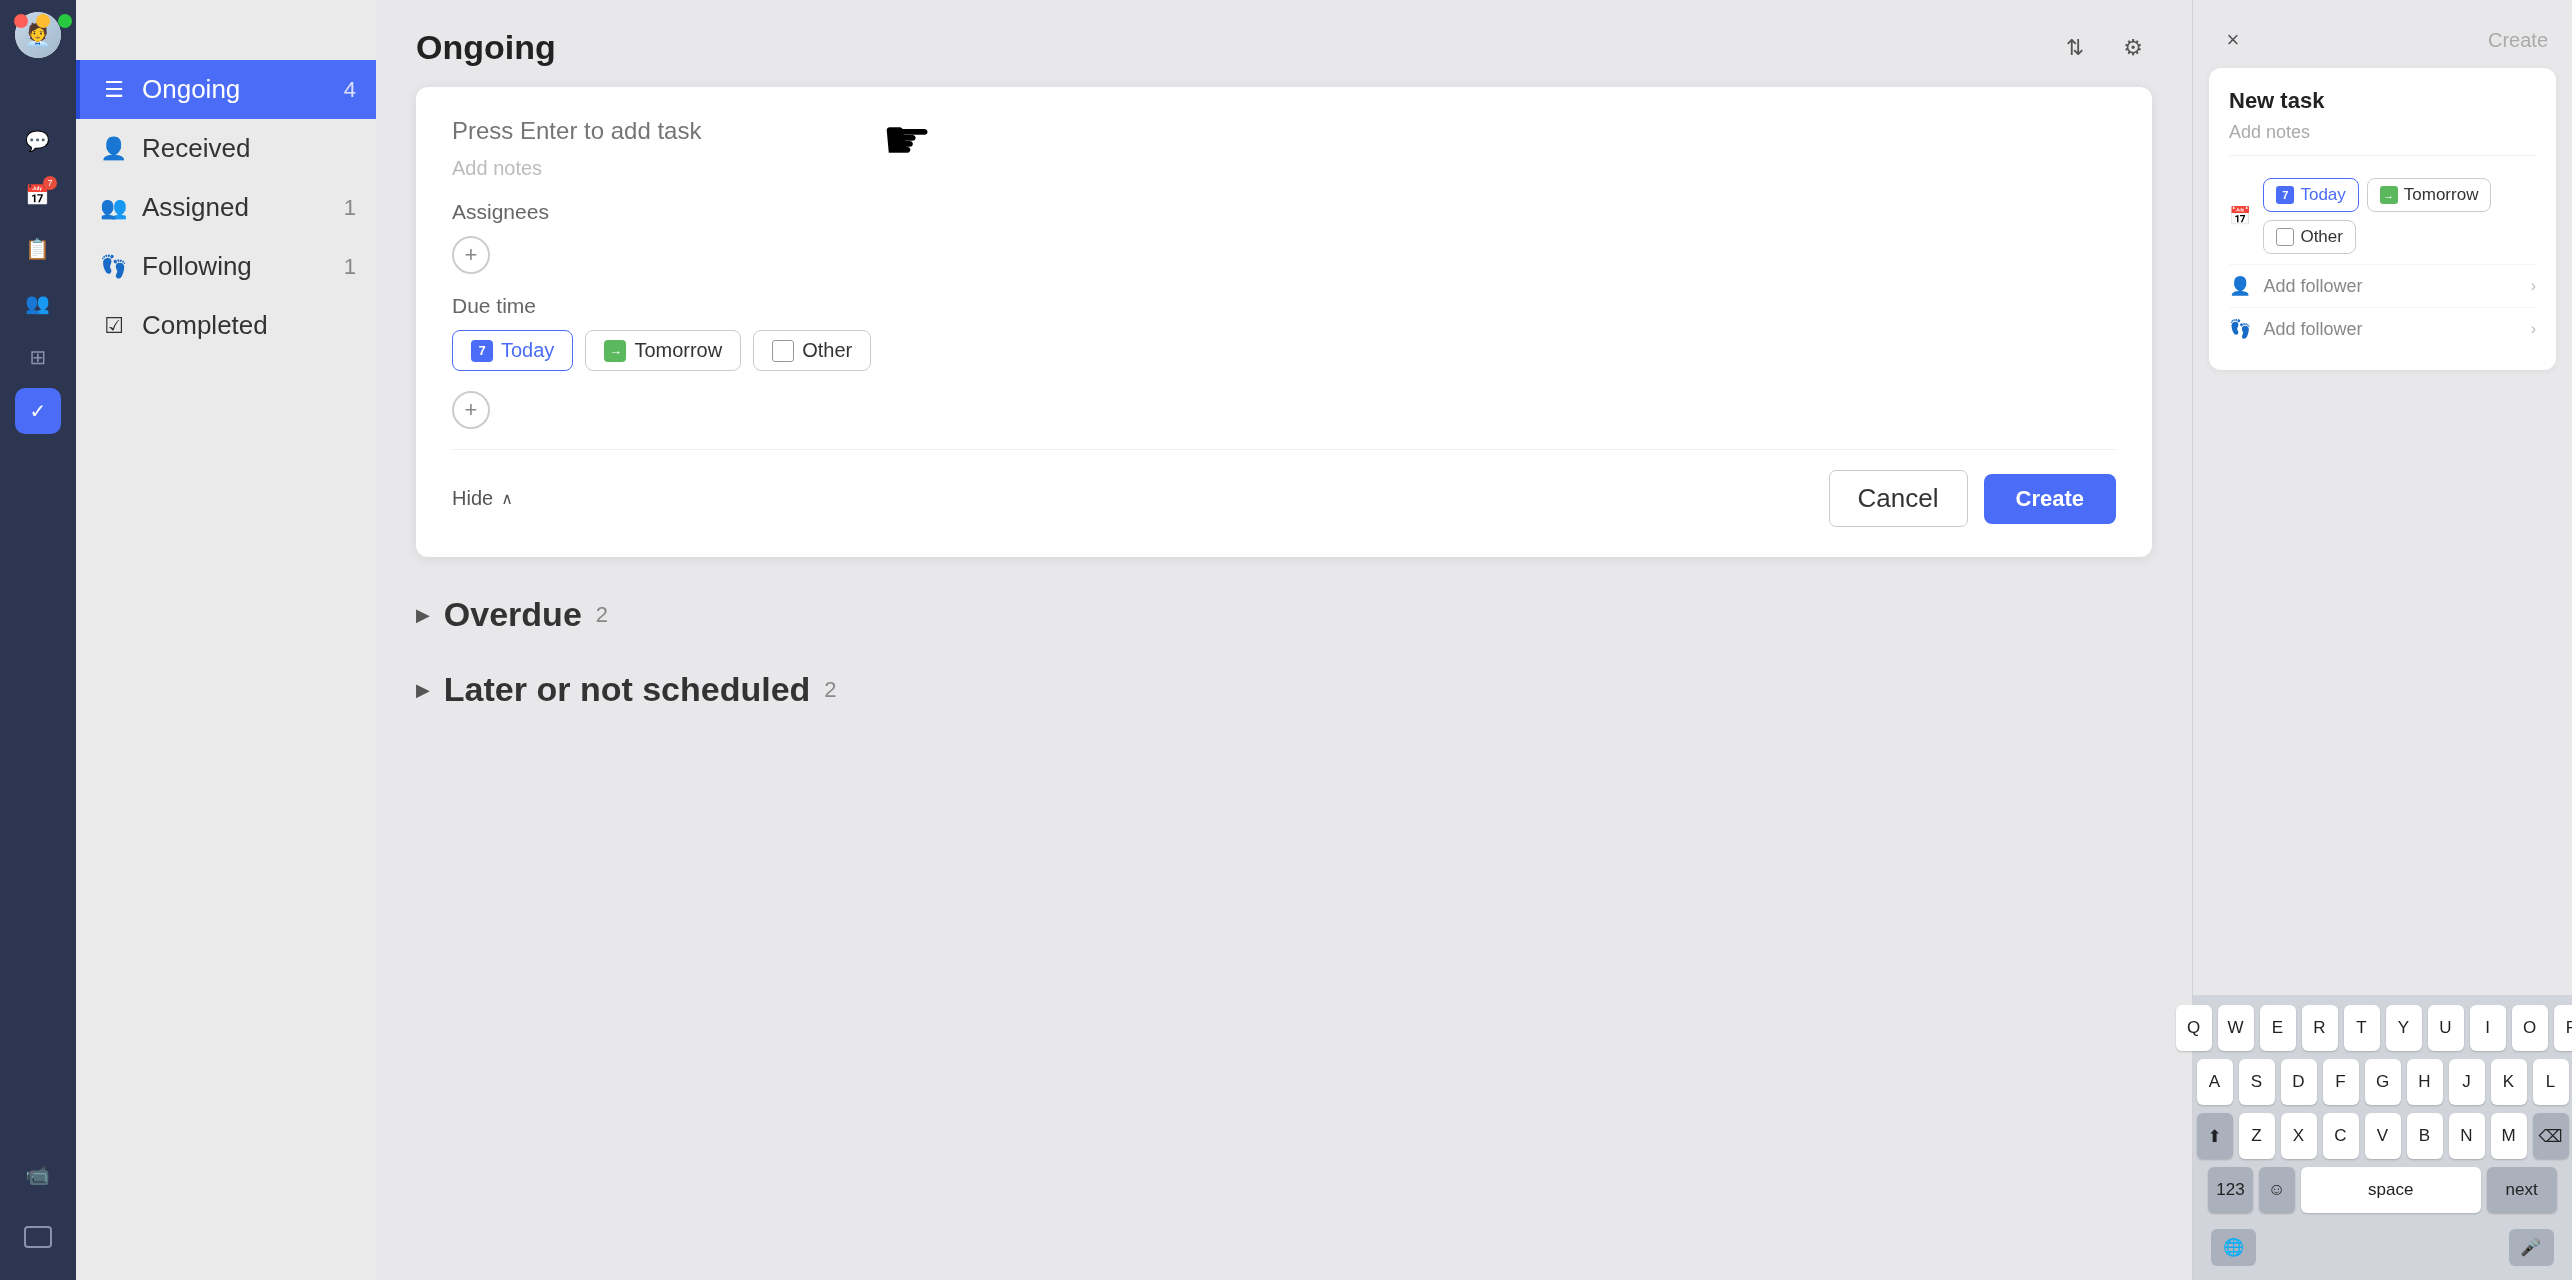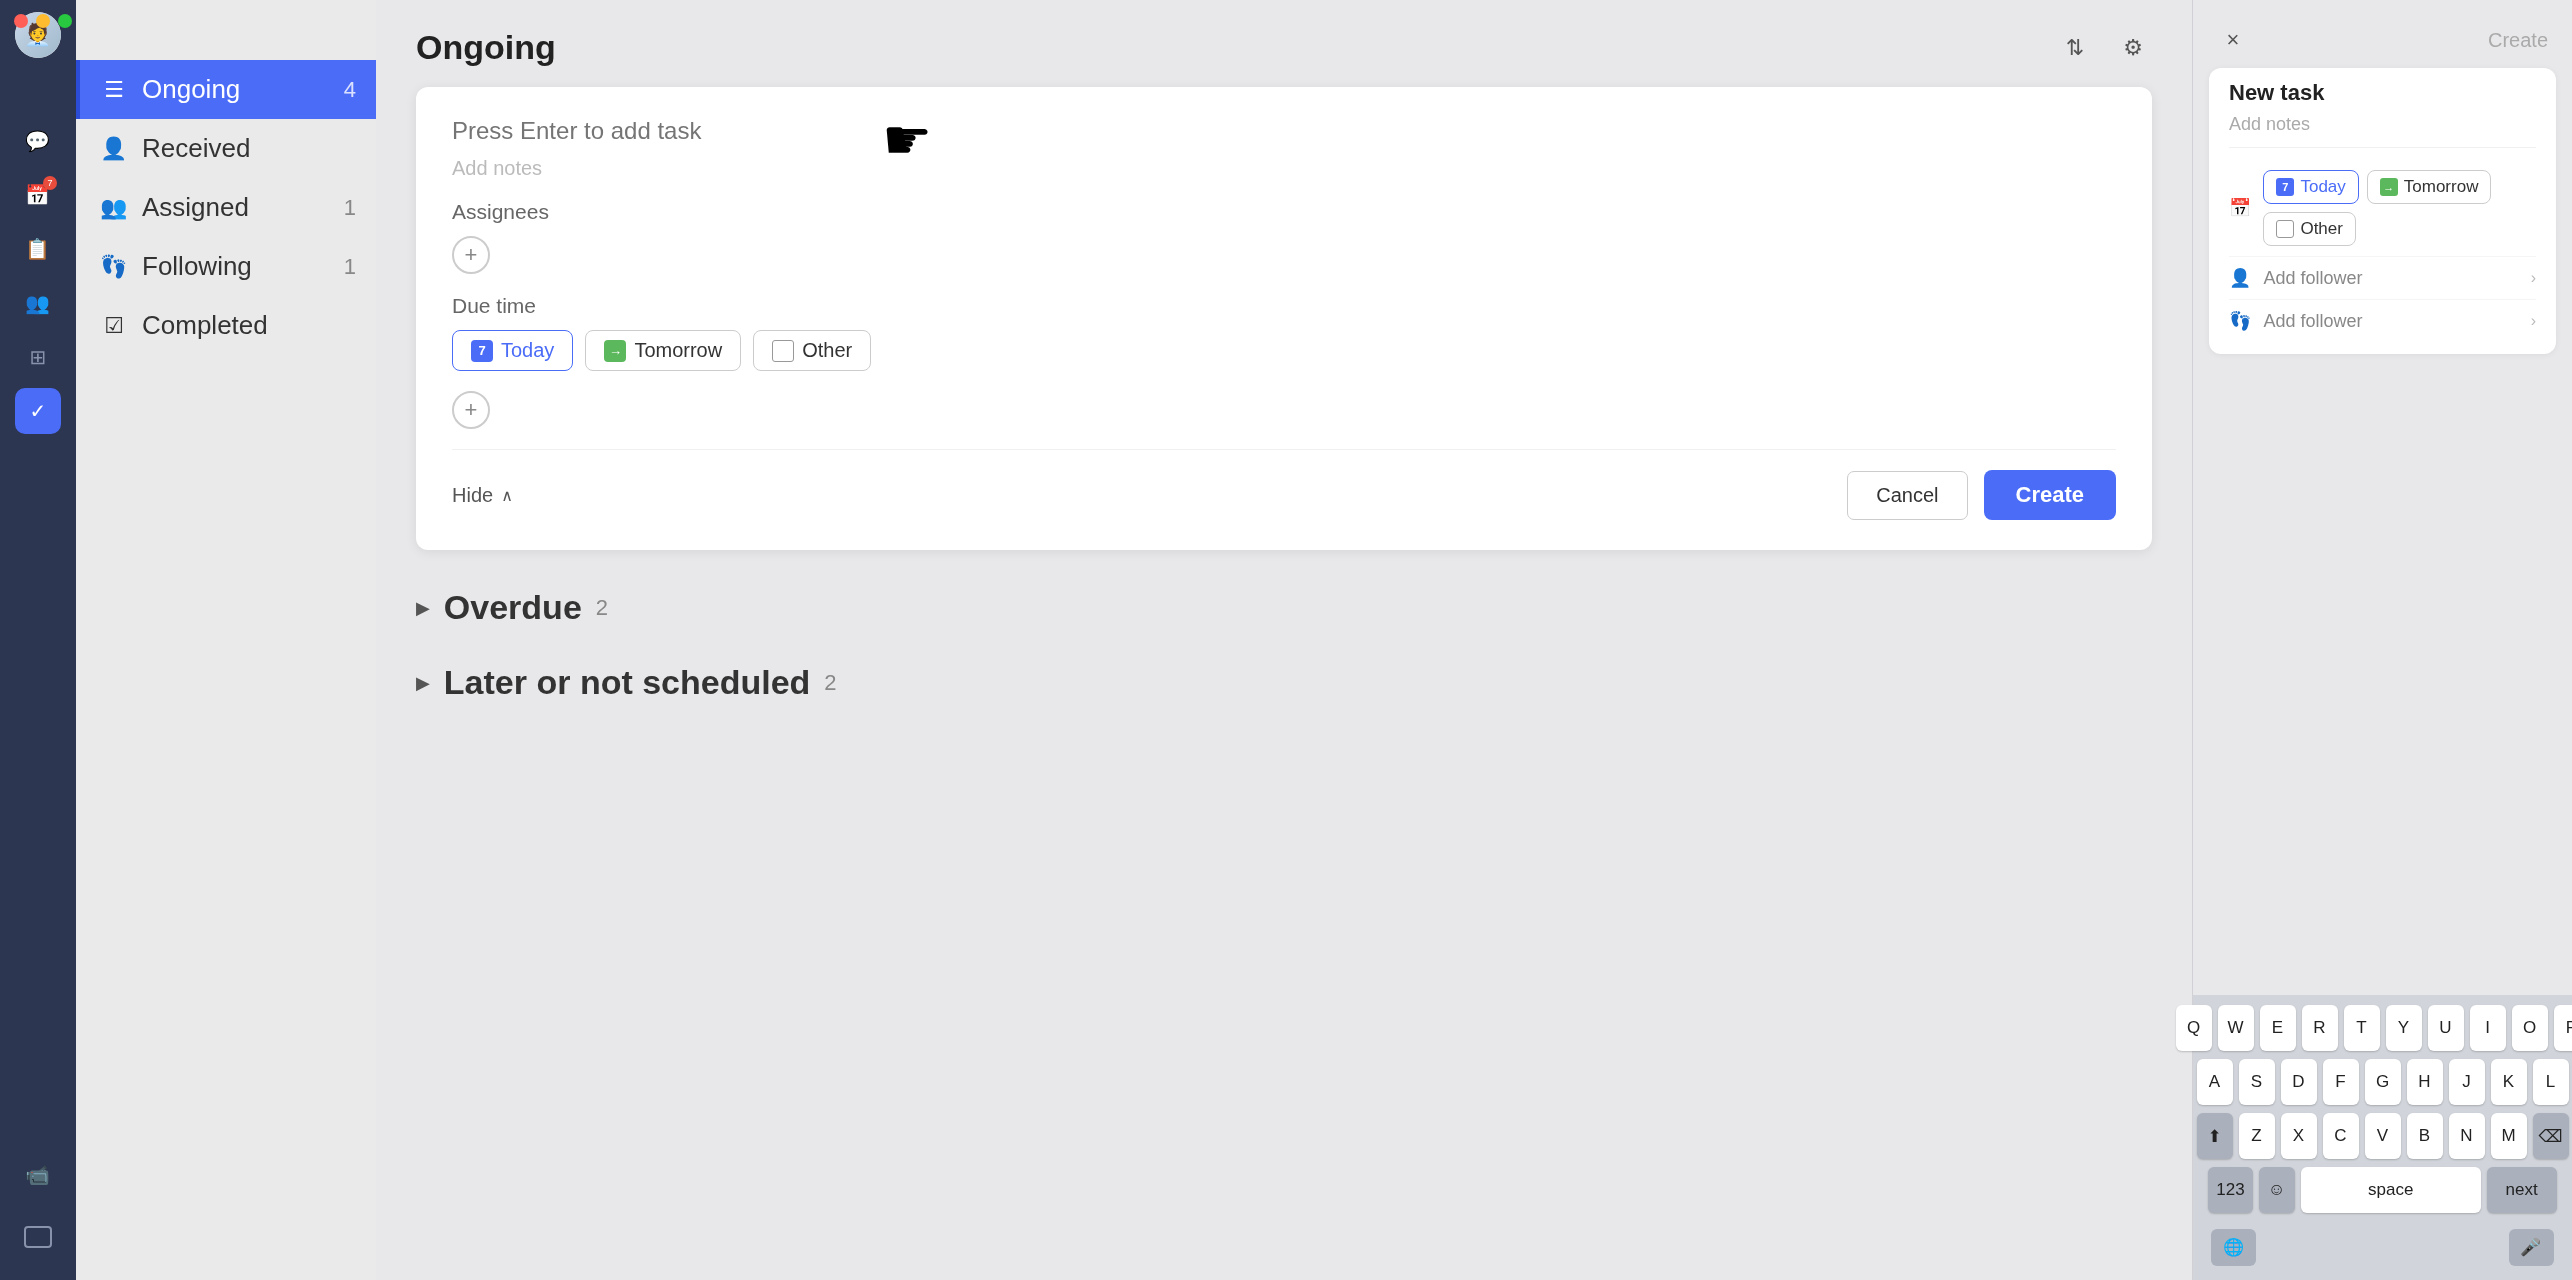--- a/index.html
+++ b/index.html
@@ -240,21 +240,21 @@
       gap: 8px;
       font-size: 20px;
       color: #555;
       cursor: pointer;
       flex: 1;
     }
     .cancel-btn {
       padding: 12px 28px;
       border-radius: 7px;
       border: 1.5px solid #ccc;
-      font-size: 20px;
+      font-size: 26px;
       cursor: pointer;
       background: white;
       color: #333;
     }
     .create-btn {
       padding: 12px 32px;
       border-radius: 8px;
       border: none;
       font-size: 22px;
       cursor: pointer;
@@ -313,21 +313,21 @@
     .right-create-btn {
       margin-left: auto;
       font-size: 20px;
       color: #aaa;
       cursor: pointer;
     }
     .new-task-card {
       background: white;
       margin: 0 16px;
       border-radius: 12px;
-      padding: 12px 20px;
+      padding: 20px 20px;
       box-shadow: 0 1px 6px rgba(0,0,0,0.06);
     }
     .new-task-title {
       font-size: 22px;
       font-weight: 700;
       color: #222;
       margin-bottom: 8px;
     }
     .new-task-notes {
       font-size: 18px;

